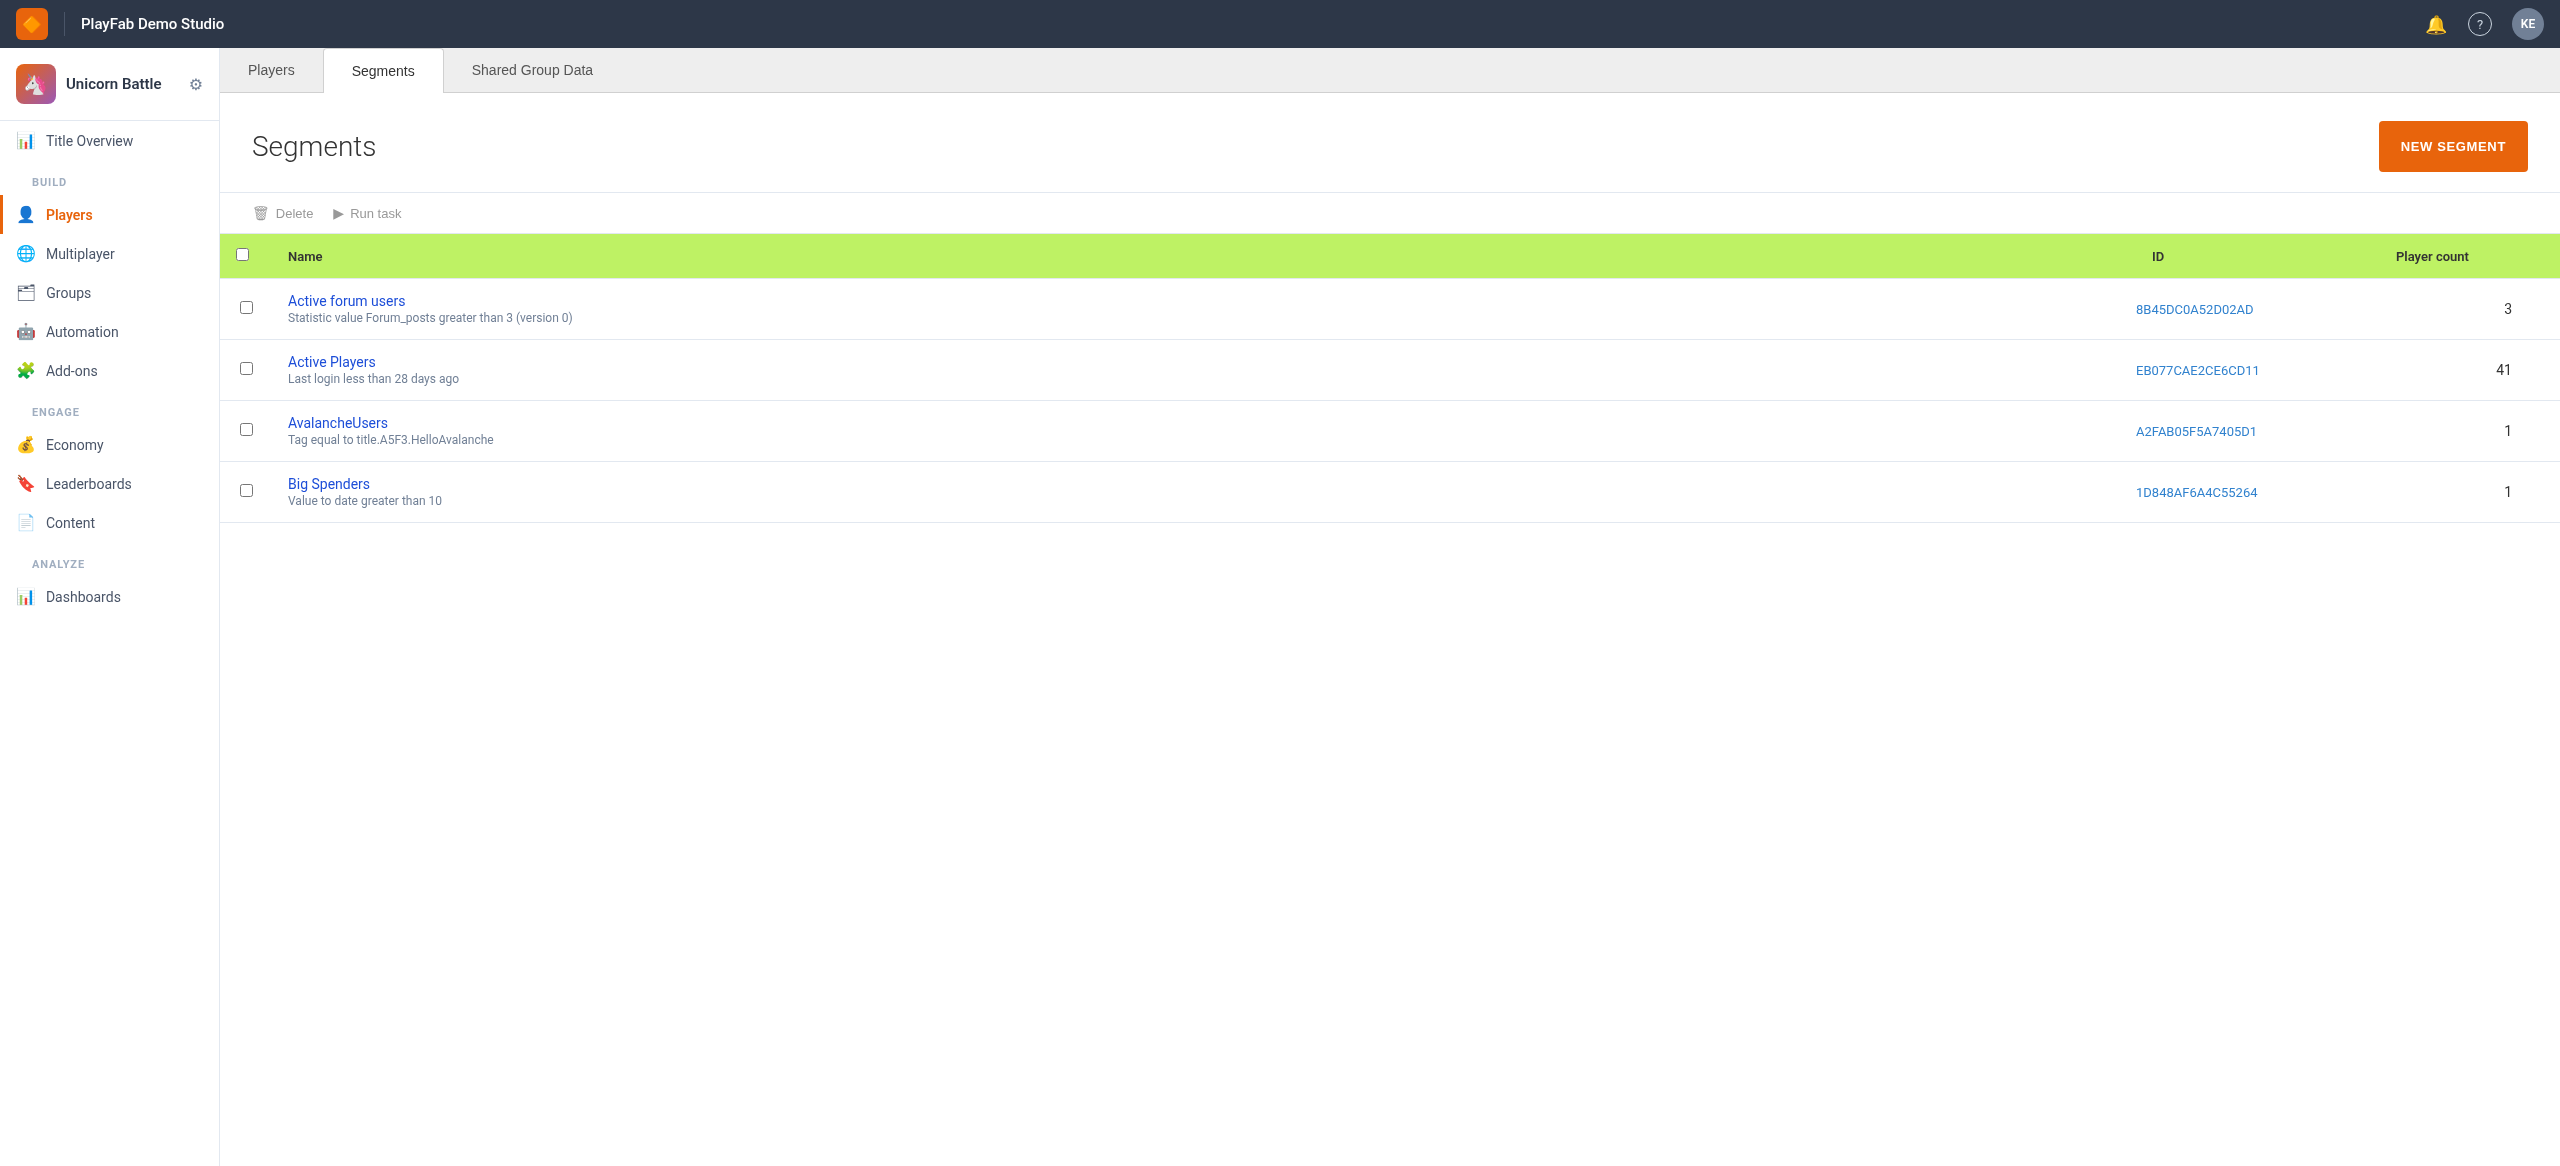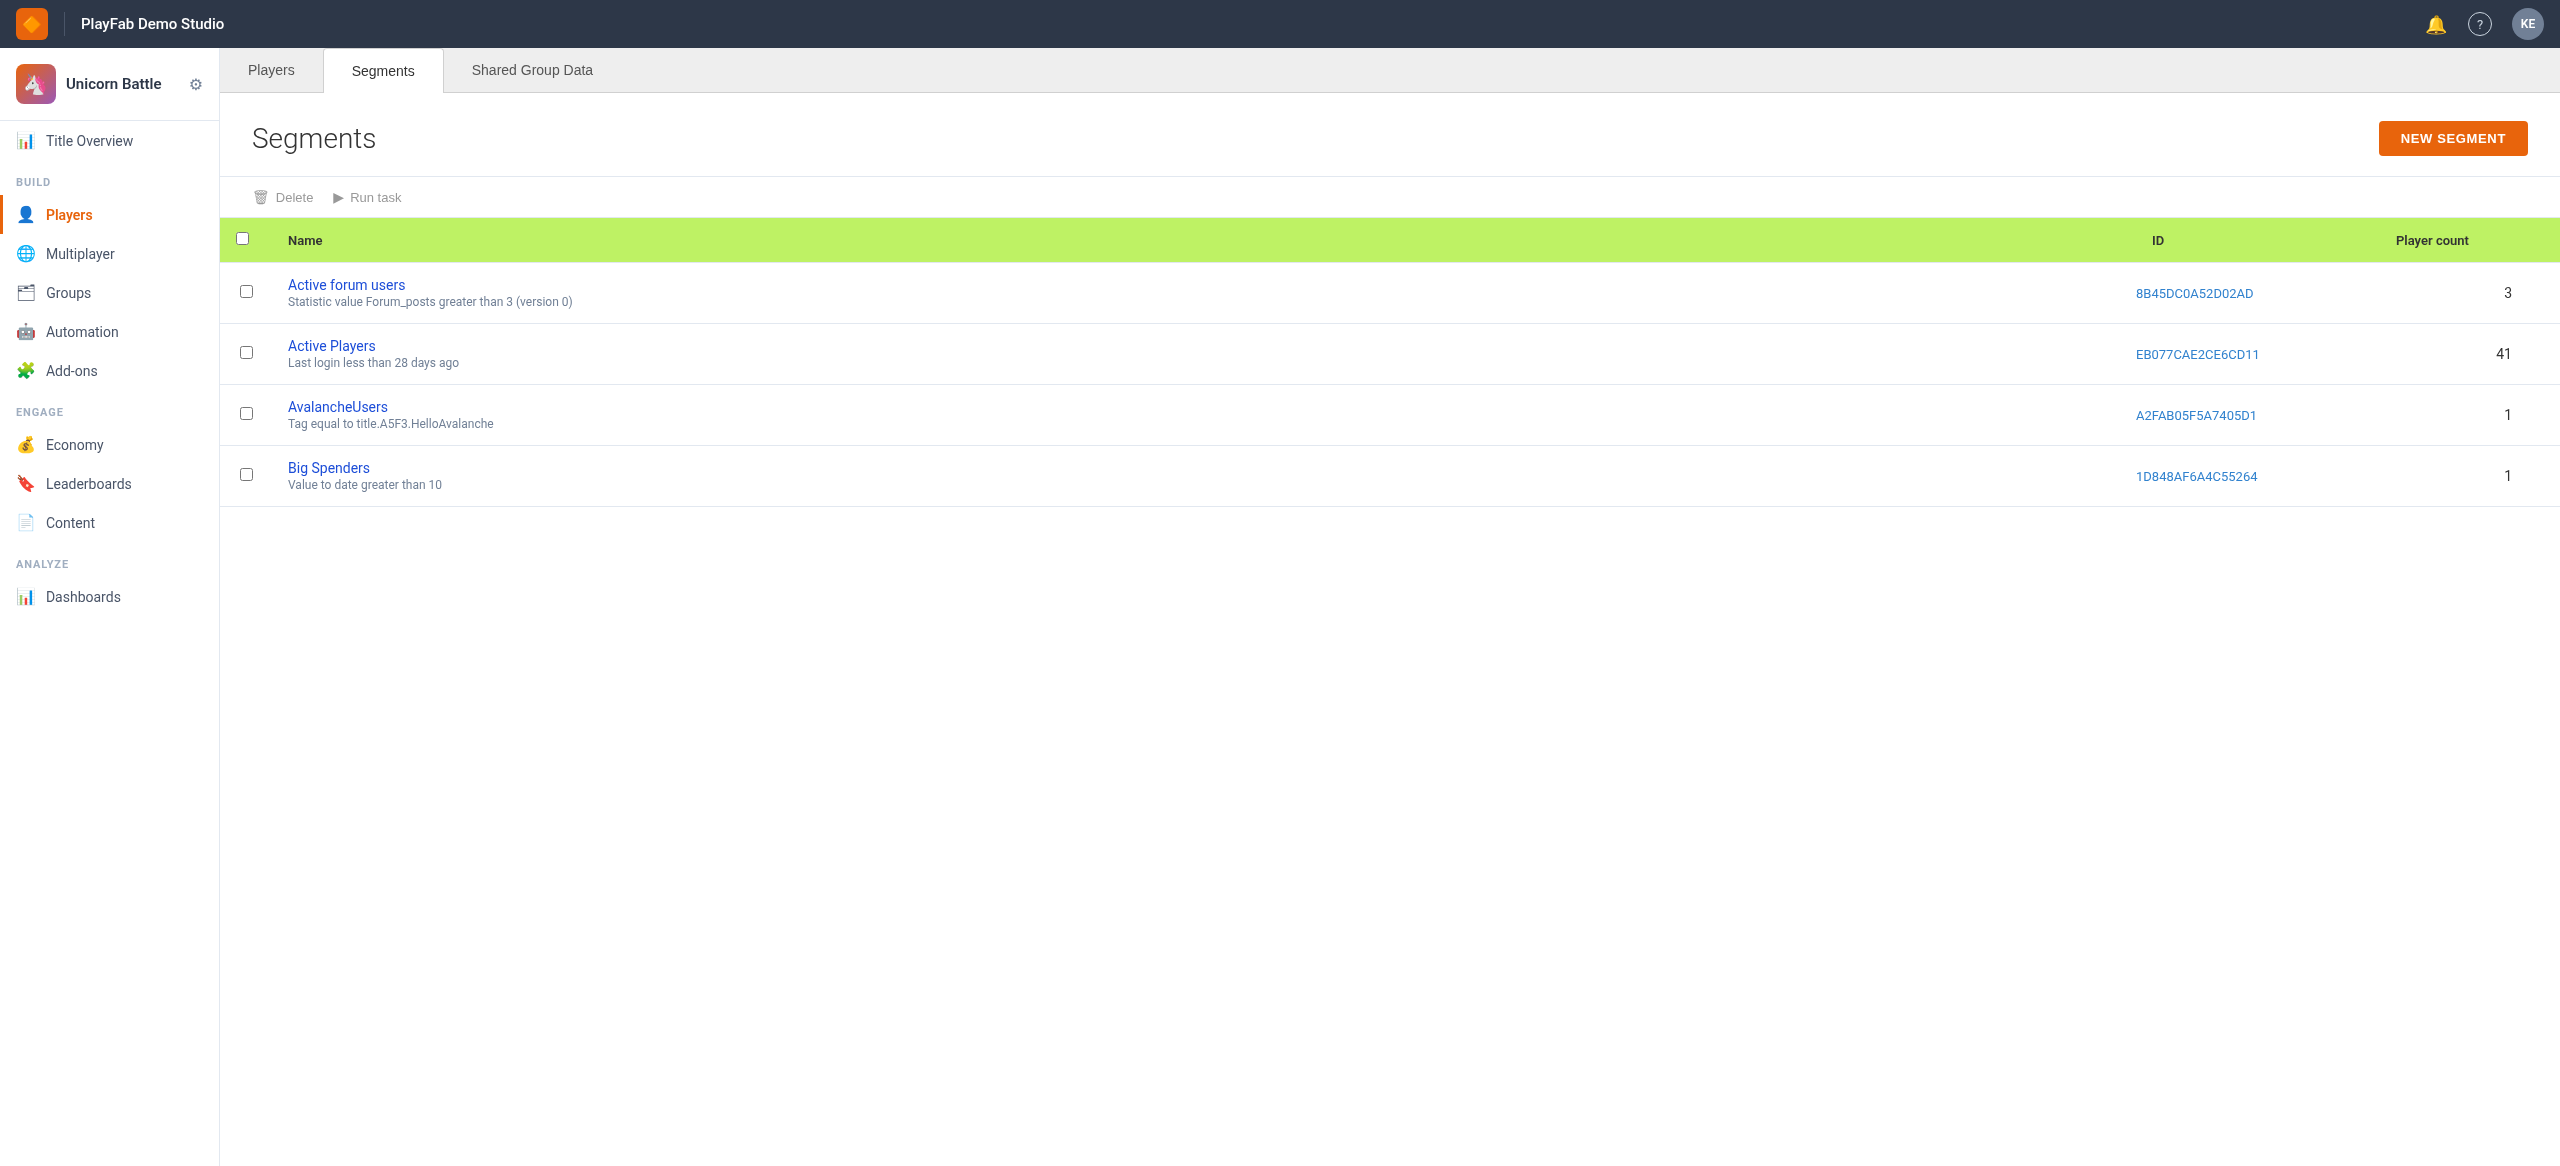--- a/index.html
+++ b/index.html
@@ -76,21 +76,21 @@
       color: #4a5568; cursor: pointer;
       font-size: 14px;
     }
     .sidebar-nav-item.active {
       color: #e8640c; font-weight: 600;
       border-left: 3px solid #e8640c;
       padding-left: 13px;
     }
     .sidebar-nav-item .icon { font-size: 16px; }
     .sidebar-section-label {
-      padding: 16px 16px 6px;
+      padding: 16px 32px 6px;
       font-size: 11px; font-weight: 700; color: #a0aec0;
       letter-spacing: 0.08em; text-transform: uppercase;
     }
 
     
     .main { flex: 1; display: flex; flex-direction: column; overflow: hidden; }
 
     
     .tab-bar {
       background: #eeeeee;
@@ -121,21 +121,21 @@
     .segments-header {
       display: flex; align-items: center; justify-content: space-between;
       padding: 28px 32px 20px;
     }
     .segments-title {
       font-size: 28px; font-weight: 300; color: #333;
     }
     .new-segment-btn {
       background: #e8640c; color: white;
       border: none; border-radius: 4px;
-      padding: 10px 22px; font-size: 13px; font-weight: 700;
+      padding: 18px 22px; font-size: 13px; font-weight: 700;
       cursor: pointer; letter-spacing: 0.05em; text-transform: uppercase;
     }
 
     .toolbar {
       padding: 12px 32px;
       display: flex; align-items: center; gap: 20px;
       border-top: 1px solid #e2e8f0;
       border-bottom: 1px solid #e2e8f0;
     }
     .toolbar-btn {

